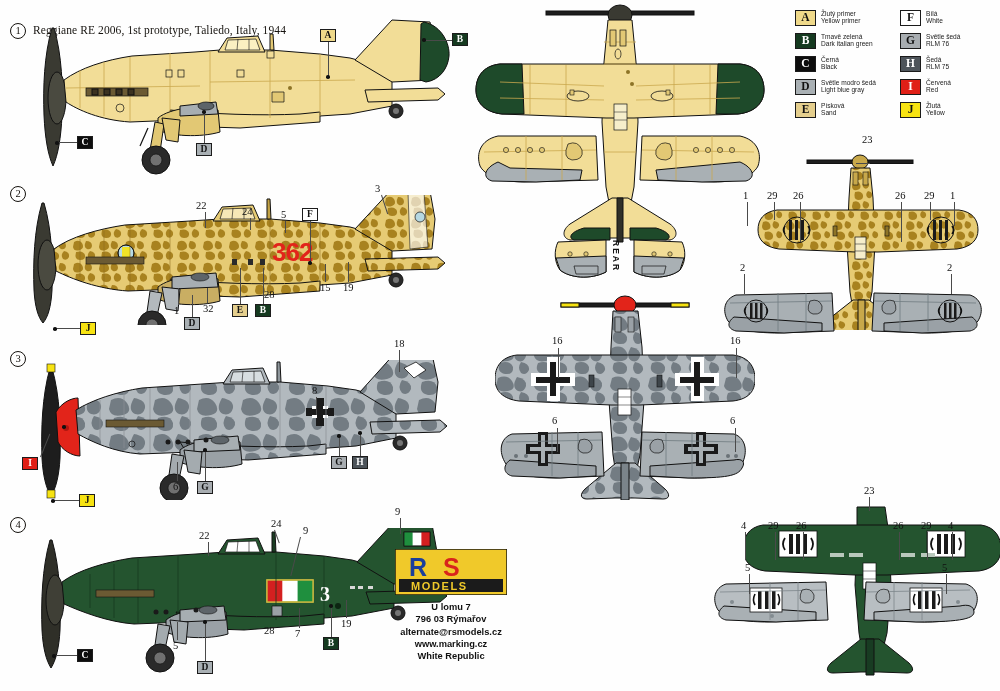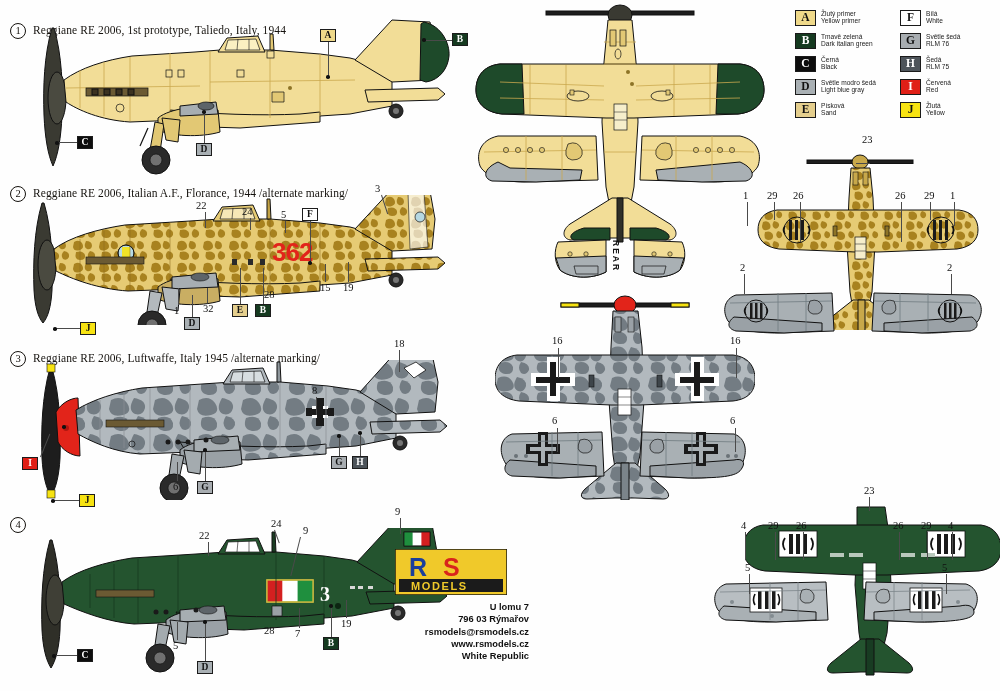--- a/index.html
+++ b/index.html
@@ -40,21 +40,21 @@
   .lead.v { width:1px; }
   .lead.h { height:1px; }
   .dot { position:absolute; width:3.5px; height:3.5px; background:#111; border-radius:50%; z-index:6; }
 
   
   .art { position:absolute; }
   .art svg { display:block; }
 
   
   .logo { position:absolute; left:395px; top:549px; width:112px; height:46px; }
-  .addr { position:absolute; left:373px; top:601px; width:156px; text-align:right;
+  .addr { position:absolute; left:373px; top:601px; width:156px; text-align:center;
           font-family:"Liberation Sans", sans-serif; font-size:9.3px; font-weight:bold; color:#111; line-height:1.33; }
   .addr div { white-space:nowrap; }
 
   .rearlbl { position:absolute; font-family:"Liberation Sans", sans-serif; font-size:8.5px; font-weight:bold;
              letter-spacing:0px; line-height:1.05; text-align:center; color:#111; }
 </style>
 </head>
 <body>
 
 <div class="sheet">
@@ -210,21 +210,20 @@
 
   <div class="chip" style="left:77px;top:136px;background:#0d0d0d;color:#fff;">C</div>
   <div class="lead h" style="left:57px;top:142px;width:20px;"></div>
   <div class="dot" style="left:55px;top:141px;"></div>
 
   <div class="chip" style="left:196px;top:143px;background:#a9b0b4;color:#111;">D</div>
   <div class="lead v" style="left:204px;top:112px;height:31px;"></div>
   <div class="dot" style="left:202px;top:110px;"></div>
 
   <div class="circnum" style="left:10px;top:186px;">2</div>
-  <div class="caption" style="left:33px;top:187px;">Reggiane RE 2006, Italian A.F., Florance, 1944 /alternate marking/</div>
 
   <div class="art" style="left:20px;top:195px;">
     <svg width="440" height="130" viewBox="0 0 440 130">
       <defs>
         <pattern id="mottle2" width="26" height="22" patternUnits="userSpaceOnUse">
           <rect width="26" height="22" fill="#e6cb74"></rect>
           <path d="M2 3 q5 -3 8 1 q3 5 -2 7 q-6 2 -7 -3 Z" fill="#a8821f"></path>
           <path d="M14 2 q6 0 6 5 q-1 4 -5 3 q-4 -2 -1 -8 Z" fill="#a8821f"></path>
           <path d="M4 13 q7 -2 9 3 q1 5 -5 5 q-6 0 -4 -8 Z" fill="#a8821f"></path>
           <path d="M18 12 q6 1 5 6 q-2 4 -6 2 q-3 -4 1 -8 Z" fill="#a8821f"></path>
@@ -304,21 +303,20 @@
   <div class="lead v" style="left:240px;top:268px;height:36px;"></div>
   <div class="chip" style="left:255px;top:304px;background:#153a20;color:#fff;">B</div>
   <div class="lead v" style="left:263px;top:268px;height:36px;"></div>
   <div class="chip" style="left:184px;top:317px;background:#a9b0b4;color:#111;">D</div>
   <div class="lead v" style="left:192px;top:295px;height:22px;"></div>
   <div class="chip" style="left:80px;top:322px;background:#f7e312;color:#111;">J</div>
   <div class="lead h" style="left:56px;top:328px;width:24px;"></div>
   <div class="dot" style="left:53px;top:327px;"></div>
 
   <div class="circnum" style="left:10px;top:351px;">3</div>
-  <div class="caption" style="left:33px;top:352px;">Reggiane RE 2006, Luftwaffe, Italy 1945 /alternate marking/</div>
 
   <div class="art" style="left:20px;top:360px;">
     <svg width="440" height="140" viewBox="0 0 440 140">
       <defs>
         <pattern id="splinter3" width="44" height="36" patternUnits="userSpaceOnUse">
           <rect width="44" height="36" fill="#b2b9be"></rect>
           <path d="M3 4 q10 -5 16 3 q6 9 -4 12 q-12 3 -14 -6 Z" fill="#737c83"></path>
           <path d="M26 2 q12 2 11 10 q-2 8 -10 6 q-8 -4 -1 -16 Z" fill="#737c83"></path>
           <path d="M6 22 q12 -4 15 5 q1 9 -9 8 q-10 -2 -6 -13 Z" fill="#737c83"></path>
           <path d="M30 20 q10 2 9 9 q-3 7 -9 4 q-5 -6 0 -13 Z" fill="#737c83"></path>
@@ -848,18 +846,18 @@
       <text x="14" y="27" font-family="Liberation Sans, sans-serif" font-size="25" font-weight="bold" fill="#1b3f9b">R</text>
       <text x="48" y="27" font-family="Liberation Sans, sans-serif" font-size="25" font-weight="bold" fill="#d8241c">S</text>
       <rect x="4" y="30" width="104" height="13" fill="#1b1b1b"></rect>
       <text x="16" y="40.5" font-family="Liberation Sans, sans-serif" font-size="11" font-weight="bold" fill="#f0c92a" letter-spacing="1.6">MODELS</text>
     </svg>
   </div>
 
   <div class="addr">
     <div>U lomu 7</div>
     <div>796 03 Rýmařov</div>
-    <div>rsmodels@rsmodels.cz</div>
-    <div>www.rsmodels.cz</div>
+    <div>alternate@rsmodels.cz</div>
+    <div>www.marking.cz</div>
     <div>White Republic</div>
   </div>
 
 </div>
 
 </body></html>

